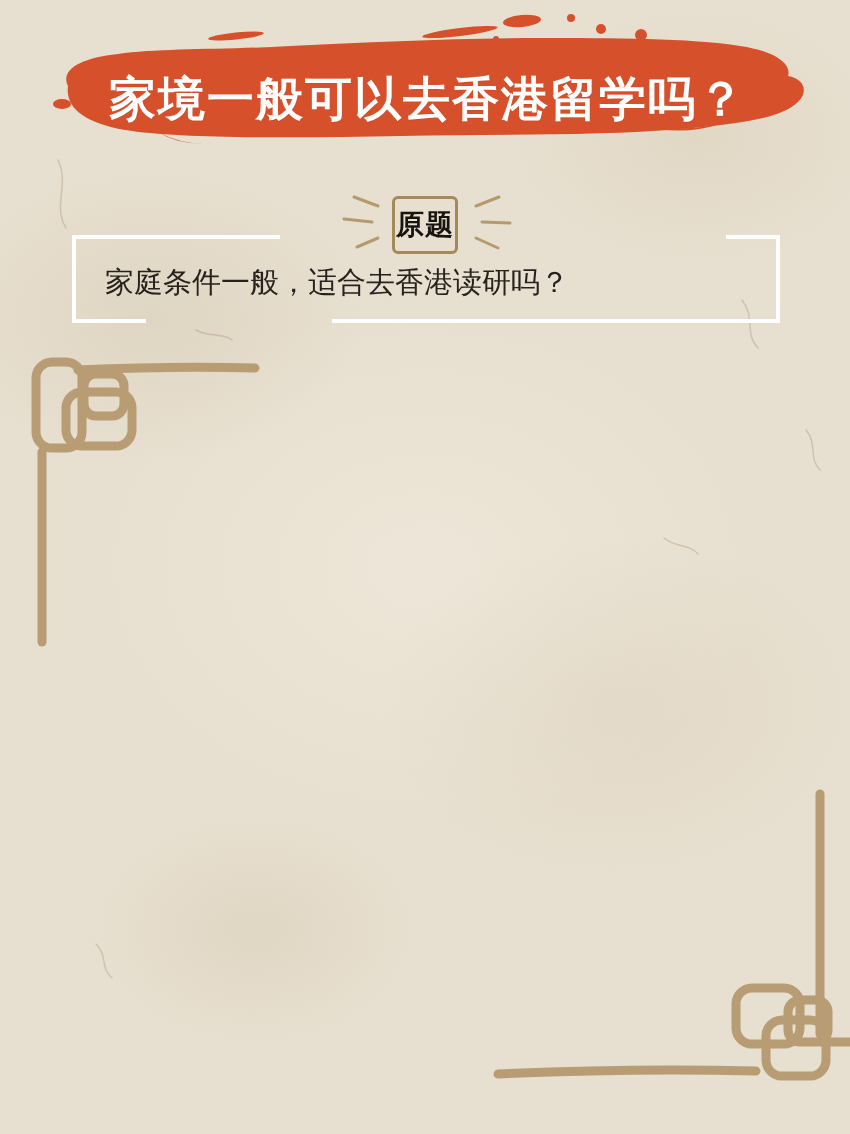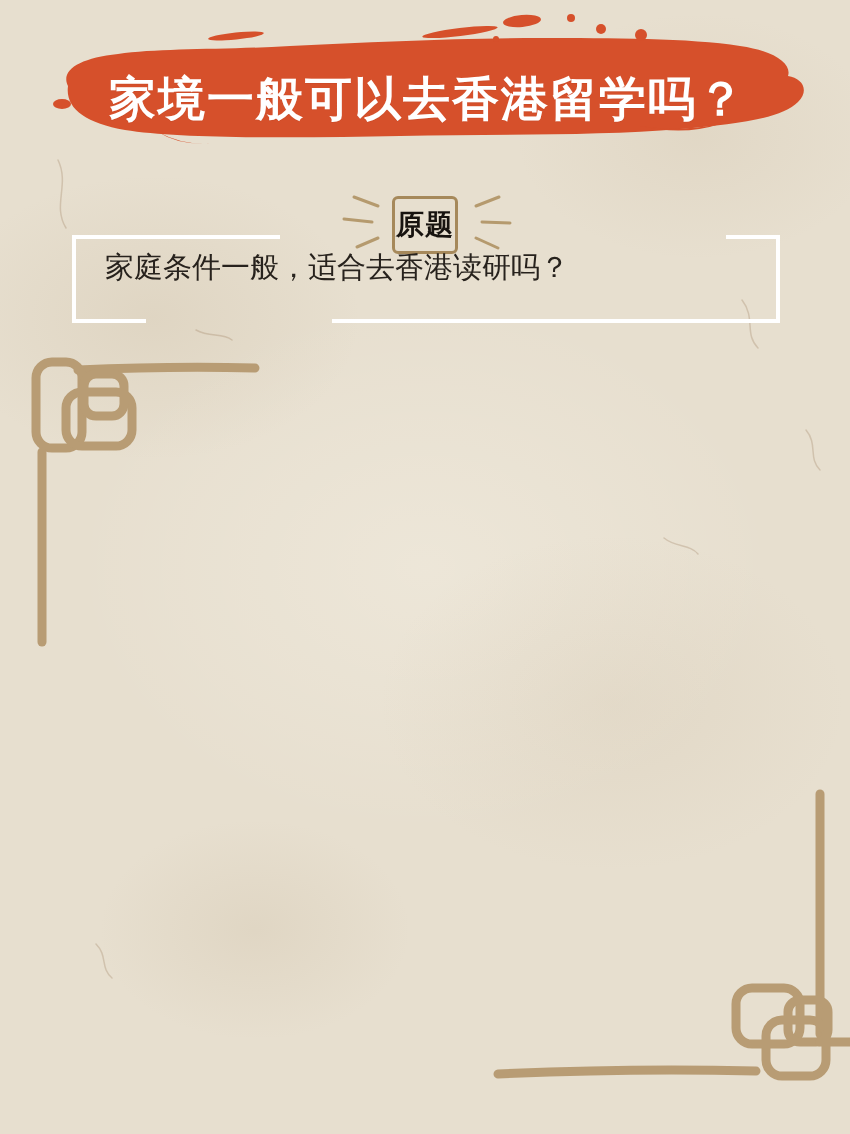--- a/index.html
+++ b/index.html
@@ -31,21 +31,21 @@
   .badge{
     position:absolute;left:392px;top:196px;width:60px;height:52px;
     border:3px solid #A6895B;border-radius:6px;
     display:flex;align-items:center;justify-content:center;
   }
   .badge span{font-size:28px;font-weight:900;color:#17130F;letter-spacing:1px;}
   .sparkles{position:absolute;}
   .sparkles.left{left:338px;top:192px;}
   .sparkles.right{left:468px;top:192px;}
   .question{
-    position:absolute;left:0;top:248px;width:674px;margin:0;
+    position:absolute;left:0;top:263px;width:674px;margin:0;
     text-align:center;
     font-size:29px;line-height:38px;font-weight:500;color:#27221D;
   }
   
   .ornaments{position:absolute;left:0;top:0;pointer-events:none;}
   
   .body-text{
     position:absolute;left:75px;top:367px;width:742px;
     font-size:26px;line-height:42px;font-weight:500;color:#29241E;
   }

